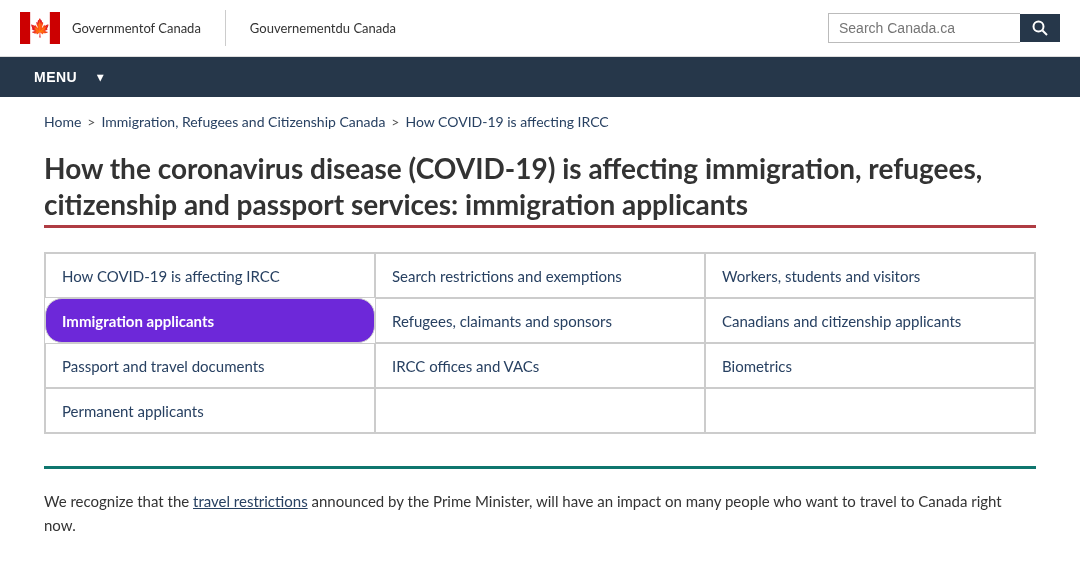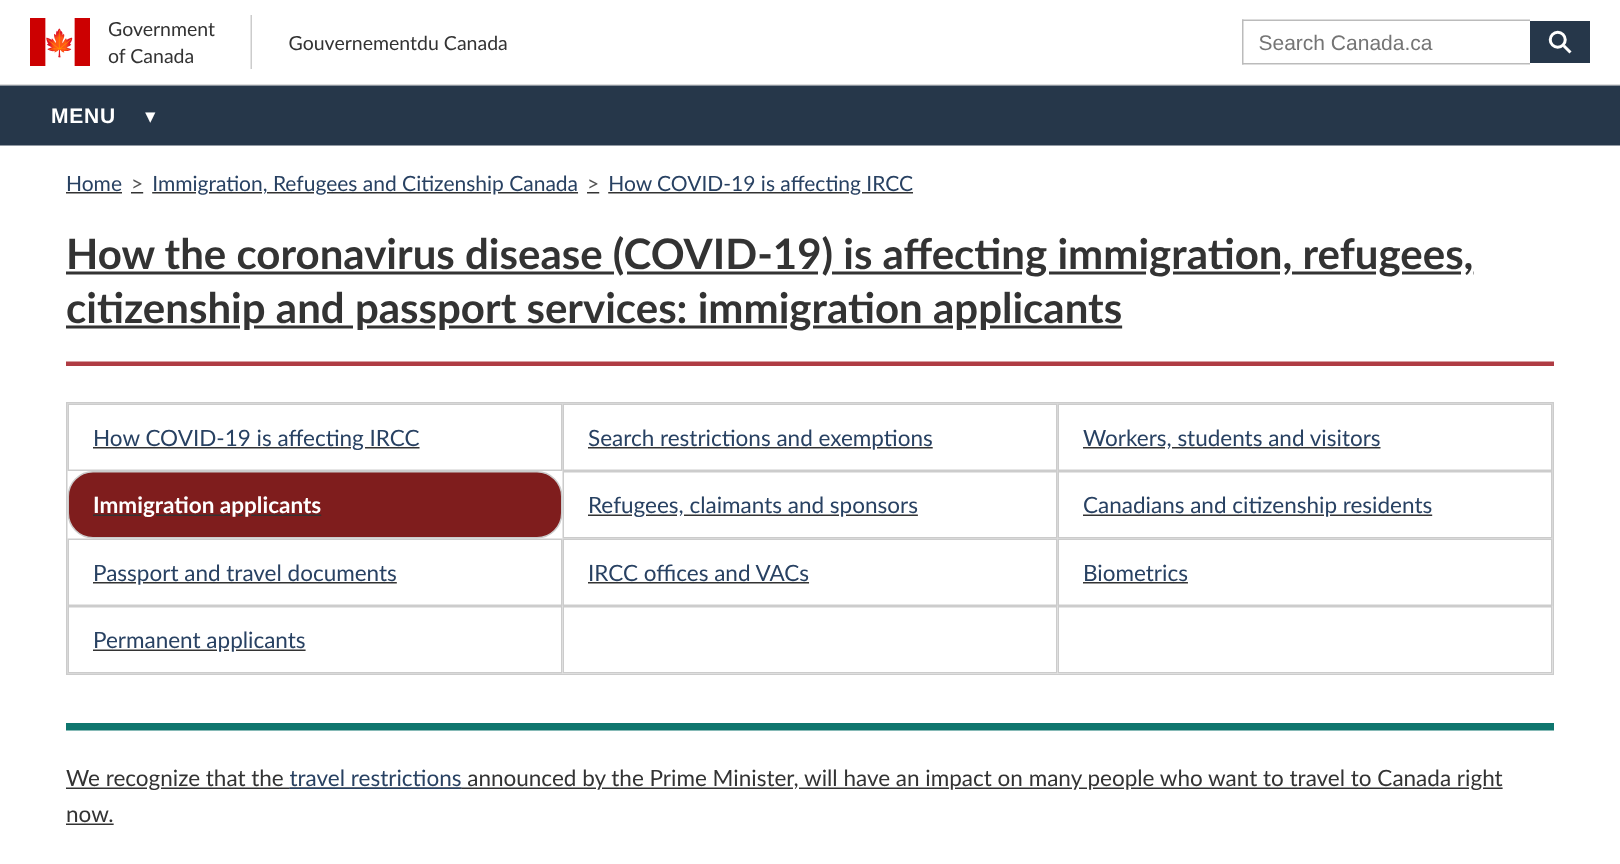--- a/index.html
+++ b/index.html
@@ -22,21 +22,21 @@
     .maple-leaf-icon {
       display: flex;
       align-items: center;
     }
     .maple-leaf-svg {
       width: 40px;
       height: 40px;
     }
     .gov-title-block {
       display: flex;
-      flex-direction: column;
+      flex-direction: row;
       font-size: 13px;
       line-height: 1.4;
     }
     .gov-title-divider {
       width: 1px;
       height: 36px;
       background: #ccc;
       margin: 0 12px;
     }
     .gov-title-fr-block {
@@ -90,21 +90,20 @@
     }
     .menu-chevron {
       font-size: 12px;
     }
 
     
     .content {
       max-width: 1040px;
       margin: 0 auto;
       padding: 16px 24px;
-      text-decoration: underline;
     }
 
     
     .breadcrumb {
       font-size: 14px;
       margin-bottom: 20px;
       display: flex;
       align-items: center;
       gap: 6px;
       flex-wrap: wrap;
@@ -118,60 +117,60 @@
     }
 
     
     .page-title {
       font-size: 28px;
       font-weight: bold;
       color: #333;
       margin-bottom: 24px;
       line-height: 1.3;
       border-bottom: 3px solid #af3c43;
-      padding-bottom: 18px;
+      padding-bottom: 2px;
     }
 
     
     .nav-grid {
       display: grid;
       grid-template-columns: 1fr 1fr 1fr;
       gap: 0;
       border: 1px solid #ccc;
       margin-bottom: 32px;
     }
     .nav-cell {
       border: 1px solid #ccc;
       padding: 12px 16px;
     }
     .nav-cell a {
       color: #284162;
       text-decoration: none;
       font-size: 15px;
     }
     .nav-cell.active {
-      background: #7f1d1d;
+      background: #6d28d9;
       border-radius: 17px;
     }
     .nav-cell.active span {
       color: #fff;
       font-size: 15px;
       font-weight: bold;
     }
     .nav-cell.empty {
       background: #fff;
       border-color: #ccc;
     }
 
     
     .bottom-text {
       font-size: 15px;
       line-height: 1.6;
       color: #333;
-      border-top: 5px solid #0f766e;
+      border-top: 3px solid #0f766e;
       padding-top: 20px;
     }
     .bottom-text a {
       color: #284162;
       text-decoration: underline;
     }
   </style>
 </head>
 <body>
 
@@ -237,21 +236,21 @@
       <a href="#">Workers, students and visitors</a>
     </div>
 
     <div class="nav-cell active">
       <span>Immigration applicants</span>
     </div>
     <div class="nav-cell">
       <a href="#">Refugees, claimants and sponsors</a>
     </div>
     <div class="nav-cell">
-      <a href="#">Canadians and citizenship residents</a>
+      <a href="#">Canadians and citizenship applicants</a>
     </div>
 
     <div class="nav-cell">
       <a href="#">Passport and travel documents</a>
     </div>
     <div class="nav-cell">
       <a href="#">IRCC offices and VACs</a>
     </div>
     <div class="nav-cell">
       <a href="#">Biometrics</a>

